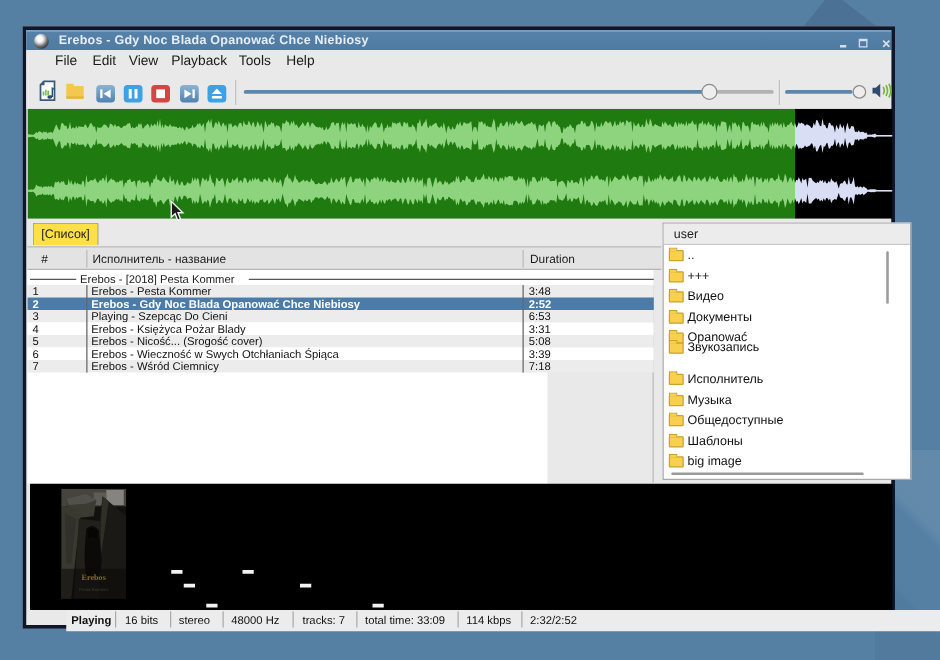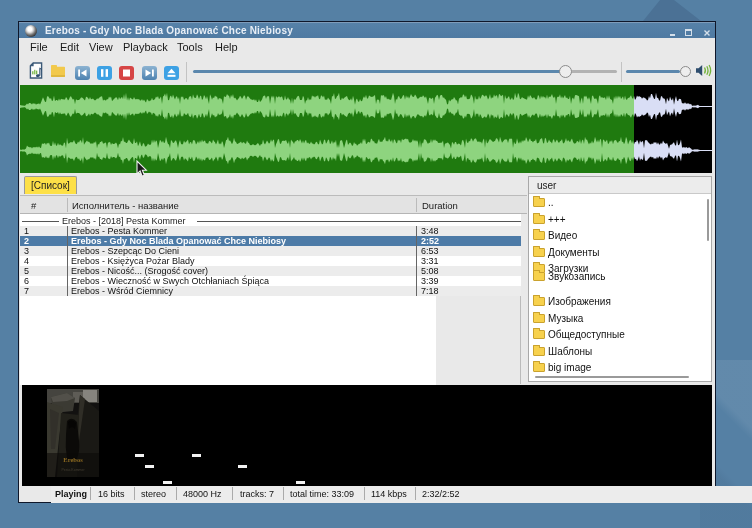--- a/index.html
+++ b/index.html
@@ -4,53 +4,53 @@
 * { margin:0; padding:0; box-sizing:border-box; }
 html,body { width:752px; height:528px; overflow:hidden; }
 body { font-family:"Liberation Sans", sans-serif; background:#5580a4; position:relative; }
 .bgtri { position:absolute; top:0; left:643px; width:58px; height:21px;
   background:#4b7195; clip-path:polygon(17px 0, 31px 0, 58px 21px, 0 21px); }
 .bgdiag1 { position:absolute; left:716px; top:360px; width:36px; height:95px;
   background:linear-gradient(225deg, rgba(228,235,240,0.09) 0 52%, rgba(228,235,240,0) 62%); }
 .bgdiag2 { position:absolute; left:700px; top:440px; width:52px; height:88px;
   background:linear-gradient(225deg, rgba(10,20,40,0.0) 0 42%, rgba(10,20,40,0.05) 50%); }
 .win { position:absolute; left:18px; top:21px; width:698px; height:482px;
-  background:#e9e9e9; border:1px solid #0f172a; }
+  background:#e9e9e9; border:3px solid #0f172a; }
 .titlebar { position:absolute; left:0; top:0; width:100%; height:16px;
   background:linear-gradient(#5681a8,#4f7aa2); border-top:1px solid #7f9cba; }
 .titlebar .orb { position:absolute; left:6px; top:2px; width:12px; height:12px; border-radius:50%;
   background:radial-gradient(circle at 40% 35%, #ffffff 0 18%, #d8d8d8 32%, #707070 55%, #262626 80%); }
 .titlebar .ttext { position:absolute; left:26px; top:2px; font-size:10px; font-weight:bold;
   color:#e7eef6; letter-spacing:0.2px; }
 .titlebar .mini { left:651px; top:11px; width:5px; height:2px; background:#d4dfea; position:absolute; }
 .titlebar .maxi { left:666px; top:6px; width:7px; height:7px; border:1px solid #d4dfea; border-top:2px solid #d4dfea; position:absolute; box-sizing:border-box; }
 .titlebar .clos { left:685px; top:6.5px; position:absolute; width:6px; height:6px; }
 .menubar { position:absolute; left:0; top:16px; width:100%; height:18px; background:#e9e9e9; }
-.menubar span { position:absolute; top:3px; font-size:11px; color:#1a1a1a; }
+.menubar span { position:absolute; top:3px; font-size:11px; color:#1a1a1a;margin-left:12px; }
 .toolbar { position:absolute; left:0; top:34px; width:100%; height:29px; background:#e9e9e9; }
 .tbtn { position:absolute; top:10px; width:15px; height:14px; border-radius:3px; }
 .sep { position:absolute; top:6px; width:1px; height:20px; background:#c3c3c3; }
 .track { position:absolute; top:14px; height:3px; border-radius:2px; }
 .knob { position:absolute; border-radius:50%; background:#eeeeee; border:1px solid #8b8b8b; }
 .waveband { position:absolute; left:1px; top:63px; width:692px; height:88px; }
 .midzone { position:absolute; left:1px; top:153px; width:694px; height:209px; }
 .tabbox { position:absolute; left:4px; top:1px; width:53px; height:18px; background:#fde047;
   border:1px solid #9a9a9a; border-bottom:none; border-radius:2px 2px 0 0; }
 .tabbox span { position:absolute; left:6px; top:3px; font-size:10px; color:#222; }
 .plhead { position:absolute; left:0px; top:20px; width:507px; height:19px; background:#e3e3e3;
   border-top:1px solid #bbb; border-bottom:1px solid #b5b5b5; }
 .plhead span { position:absolute; top:4px; font-size:9.5px; color:#1c1c1c; }
 .plbody { position:absolute; left:0px; top:39px; width:416px; height:171px; background:#ffffff; }
 .prow { position:absolute; left:0; width:501px; height:10px; font-size:9px; color:#111; }
 .prow .num { position:absolute; left:4px; top:0px; }
 .prow .nm { position:absolute; left:51px; top:0px; white-space:nowrap; }
 .prow .du { position:absolute; left:401px; top:0px; }
 .vline1 { position:absolute; left:47px; top:0; width:1px; height:70px; background:#666; }
 .vline2 { position:absolute; left:396px; top:0; width:1px; height:70px; background:#666; }
-.browser { position:absolute; left:508px; top:1px; width:184px; height:206px; background:#ffffff;
+.browser { position:absolute; left:508px; top:1px; width:199px; height:206px; background:#ffffff;
   border:1px solid #a8a8a8; }
 .bhead { position:absolute; left:0; top:0; width:100%; height:17px; background:#ececec; border-bottom:1px solid #c9c9c9; }
 .bhead span { position:absolute; left:8px; top:3px; font-size:10px; color:#222; }
 .brow { position:absolute; left:4px; width:170px; height:17px; }
 .brow .fl { position:absolute; left:0px; top:4px; }
 .brow span { position:absolute; left:15px; top:3px; font-size:10px; color:#111; white-space:nowrap; }
 .folder { width:12px; height:9px; background:#f7d14d; border:1px solid #caa22e; border-radius:1px; position:relative; }
 .folder:before { content:""; position:absolute; left:-1px; top:-3px; width:5px; height:2px; background:#f7d14d; border:1px solid #caa22e; border-bottom:none; border-radius:1px 1px 0 0; }
 .artzone { position:absolute; left:3px; top:363px; width:690px; height:101px; background:#000; }
 .dash { position:absolute; width:9px; height:3px; background:#f2f2f2; }
@@ -186,21 +186,21 @@
           <span class="nm">Erebos - Pesta Kommer</span>
           <span class="du">3:48</span>
         </div>
 <div class="prow" style="top:22px;background:#4d7ba7;color:#ffffff;font-weight:bold">
           <span class="num">2</span>
           <span class="nm">Erebos - Gdy Noc Blada Opanować Chce Niebiosy</span>
           <span class="du">2:52</span>
         </div>
 <div class="prow" style="top:32px;background:#ececec;color:#111;font-weight:normal">
           <span class="num">3</span>
-          <span class="nm">Erebos - Szepcąc Do Cieni</span>
+          <span class="nm">Playing - Szepcąc Do Cieni</span>
           <span class="du">6:53</span>
         </div>
 <div class="prow" style="top:42px;background:#ffffff;color:#111;font-weight:normal">
           <span class="num">4</span>
           <span class="nm">Erebos - Księżyca Pożar Blady</span>
           <span class="du">3:31</span>
         </div>
 <div class="prow" style="top:52px;background:#ececec;color:#111;font-weight:normal">
           <span class="num">5</span>
           <span class="nm">Erebos - Nicość... (Srogość cover)</span>
@@ -244,33 +244,33 @@
 <div class="brow" style="top:66.5px">
           <div class="fl">
             <div class="folder"></div>
           </div>
           <span>Документы</span>
         </div>
 <div class="brow" style="top:83.0px">
           <div class="fl">
             <div class="folder"></div>
           </div>
-          <span>Загрузки</span>
+          <span>Opanować</span>
         </div>
 <div class="brow" style="top:91px">
           <div class="fl">
             <div class="folder"></div>
           </div>
           <span>Звукозапись</span>
         </div>
 <div class="brow" style="top:116.0px">
           <div class="fl">
             <div class="folder"></div>
           </div>
-          <span>Изображения</span>
+          <span>Исполнитель</span>
         </div>
 <div class="brow" style="top:132.5px">
           <div class="fl">
             <div class="folder"></div>
           </div>
           <span>Музыка</span>
         </div>
 <div class="brow" style="top:149.0px">
           <div class="fl">
             <div class="folder"></div>

